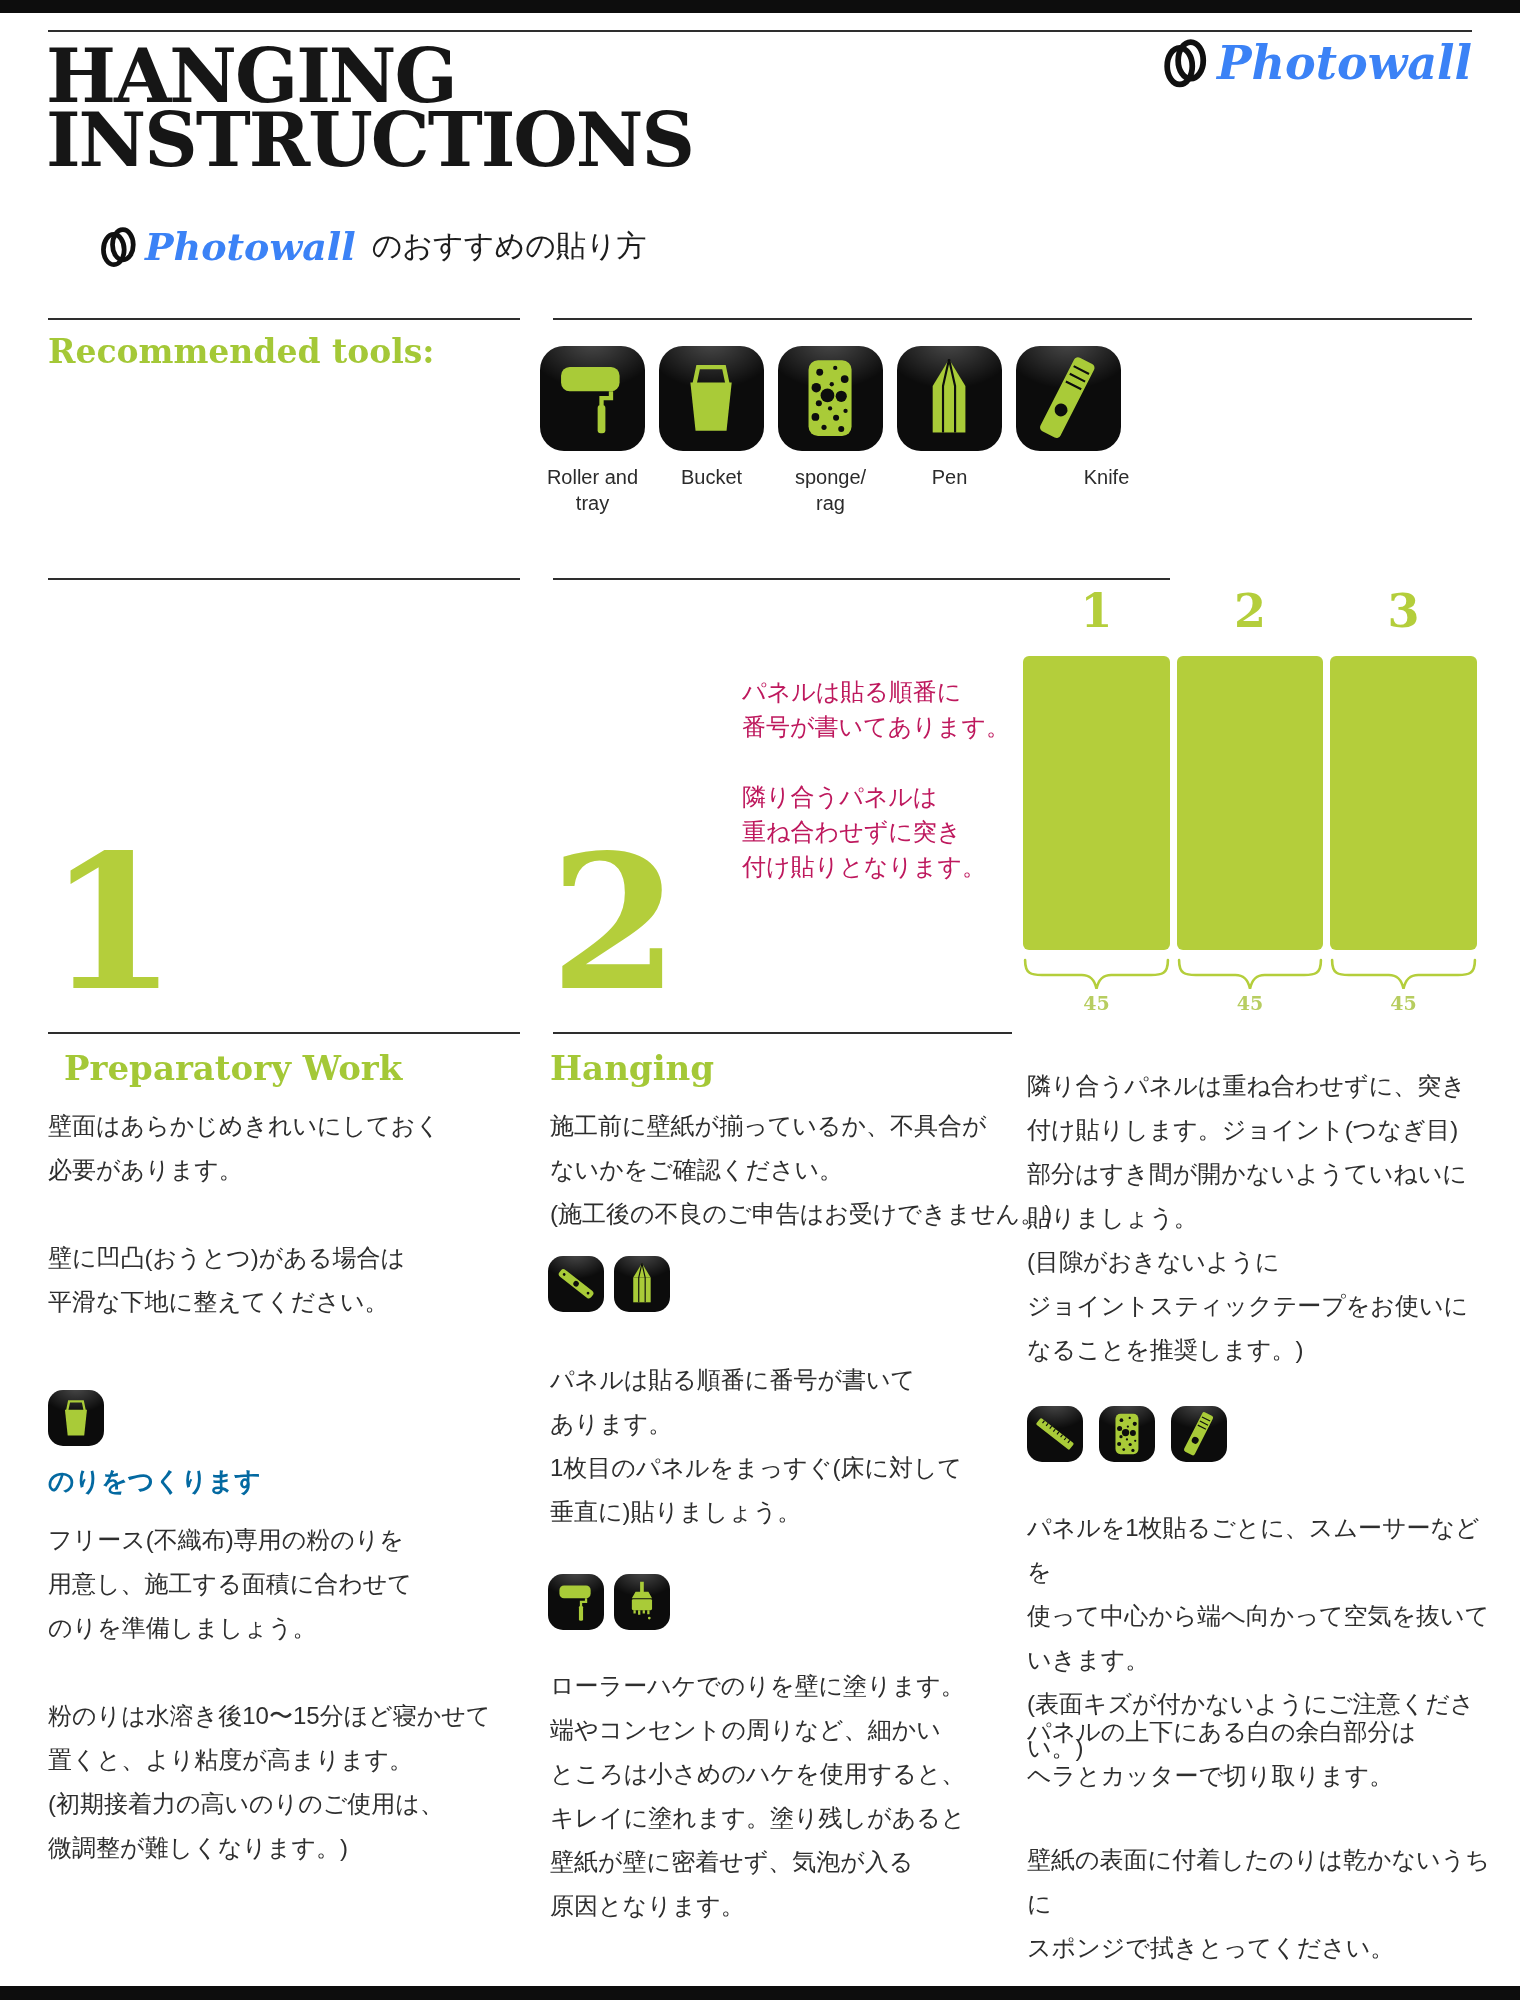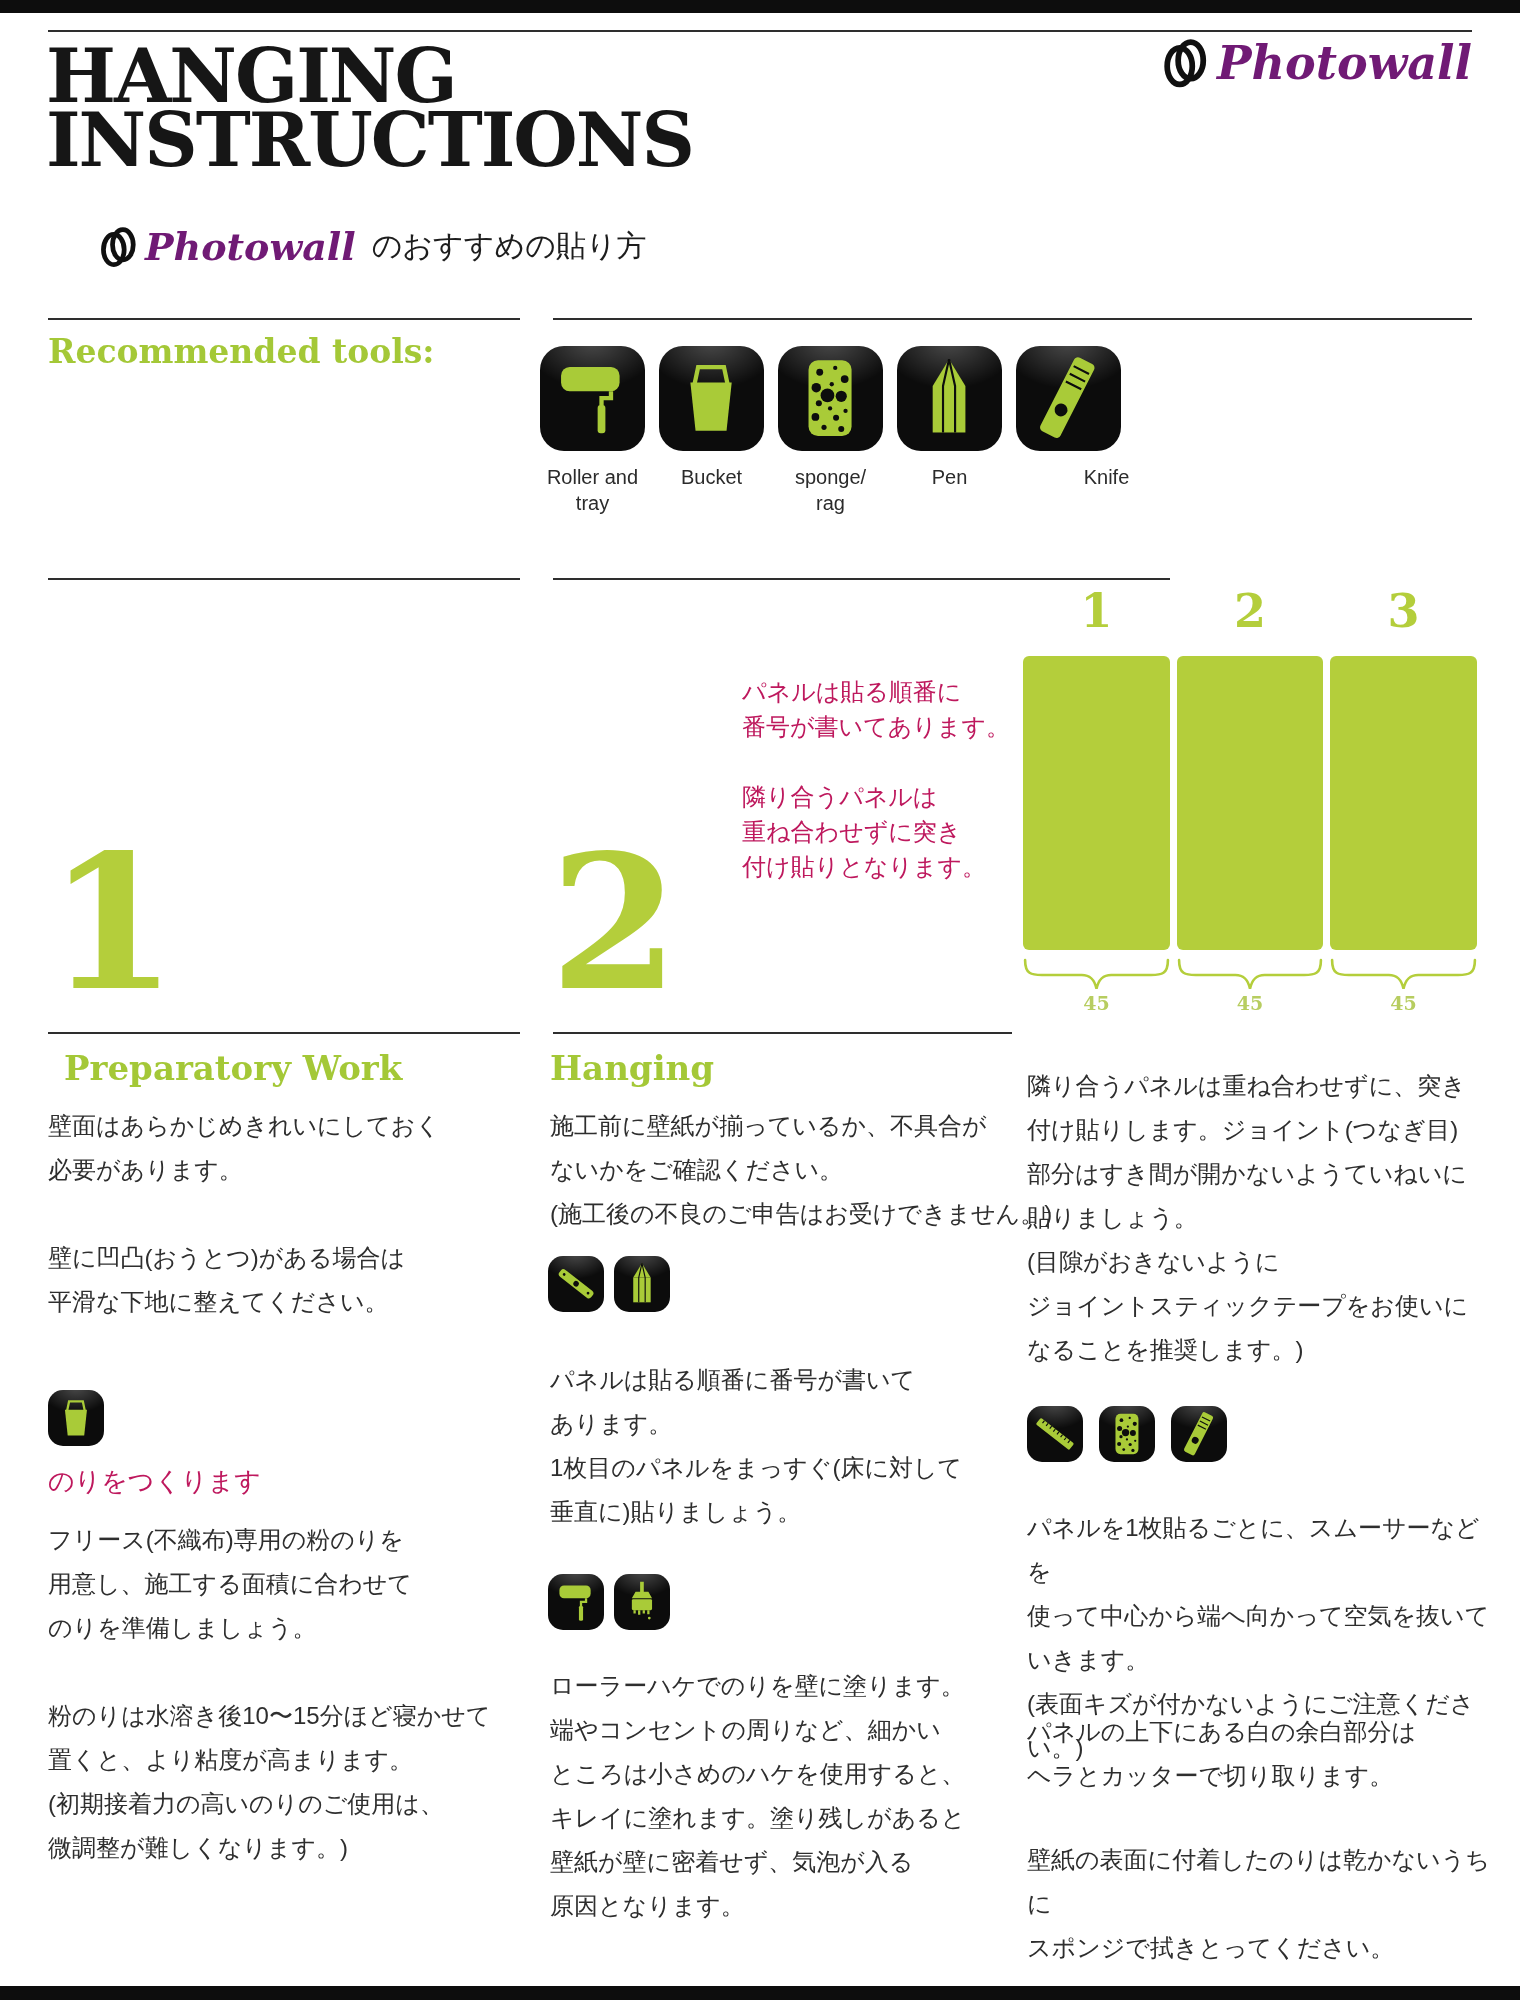--- a/index.html
+++ b/index.html
@@ -17,32 +17,32 @@
           font-size:185px;line-height:150px;}
   .panel-num{font-family:"DejaVu Serif",serif;font-weight:700;color:#b4ce3b;
              font-size:46px;text-align:center;}
   .panel{position:absolute;top:656px;height:294px;background:#b4ce3b;border-radius:6px;}
   .brace{position:absolute;top:958px;height:34px;}
   .brace svg{display:block;width:100%;height:100%;}
   .size-label{position:absolute;top:992px;text-align:center;color:#b7cd60;
               font-family:"DejaVu Serif",serif;font-weight:700;font-size:19px;}
   .jp{font-size:24px;line-height:44px;color:#2e2e2e;white-space:pre-line;}
   .jp-tight{font-size:24px;line-height:35px;color:#be185d;white-space:pre-line;}
-  .jp-bold{font-size:26px;font-weight:normal;color:#be185d;}
+  .jp-bold{font-size:26px;font-weight:bold;color:#0369a1;}
   .tool-label{position:absolute;width:141px;text-align:center;font-size:20px;
               line-height:26px;color:#2b2b2b;white-space:pre-line;}
   .tile{position:absolute;background:#0c0c0c;overflow:hidden;}
   .tile::before{content:'';position:absolute;left:-20%;top:-55%;width:140%;height:100%;
                 background:radial-gradient(ellipse at center,rgba(255,255,255,0.26),rgba(255,255,255,0) 65%);}
   .tile.big{width:105px;height:105px;border-radius:24px;}
   .tile.small{width:56px;height:56px;border-radius:15px;}
   .tile svg{position:absolute;left:9%;top:9%;width:82%;height:82%;display:block;}
   .logo{display:flex;align-items:center;}
   .logo svg{display:block;}
-  .script{font-family:"DejaVu Serif",serif;font-style:italic;font-weight:700;color:#701a75;}
+  .script{font-family:"DejaVu Serif",serif;font-style:italic;font-weight:700;color:#3b82f6;}
   .logo-top .script{font-size:46px;margin-left:8px;}
   .logo-sub .script{font-size:38px;margin-left:7px;}
   .subtitle-jp{font-size:30px;color:#1d1d1d;margin-left:16px;}
 </style>
 </head>
 <body>
 
 <div id="page">
 
   <div class="bar" style="top:0;height:13px;"></div>

